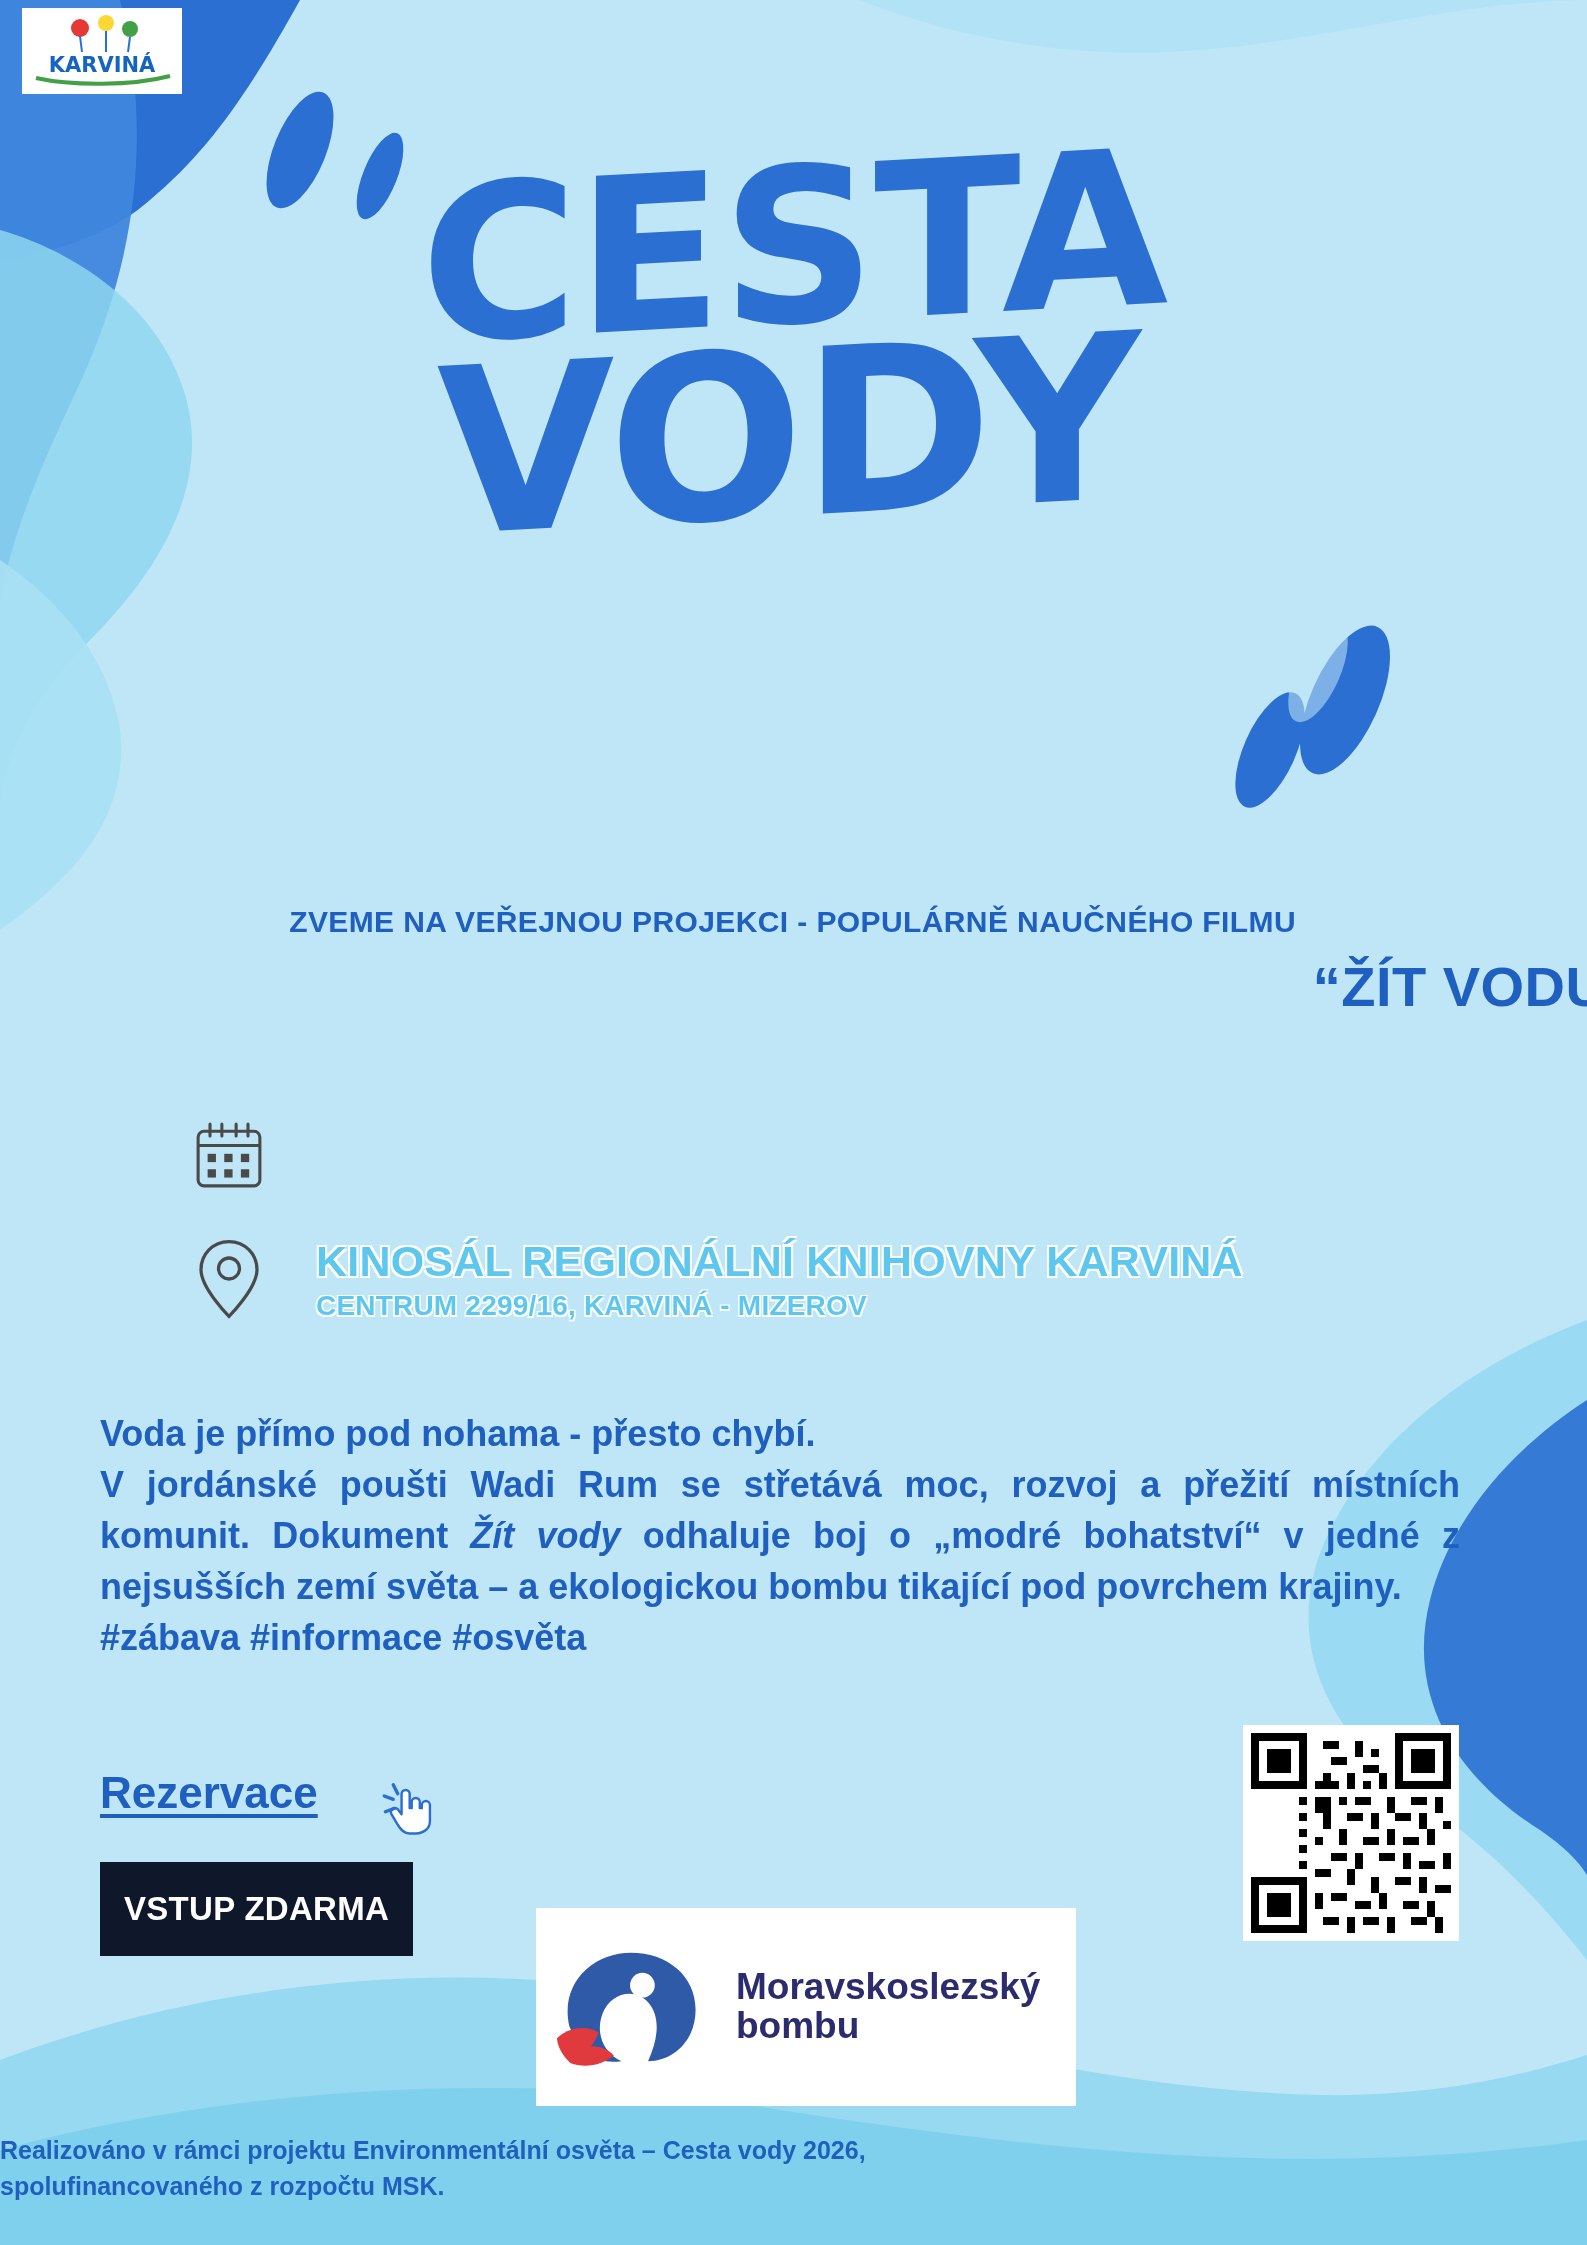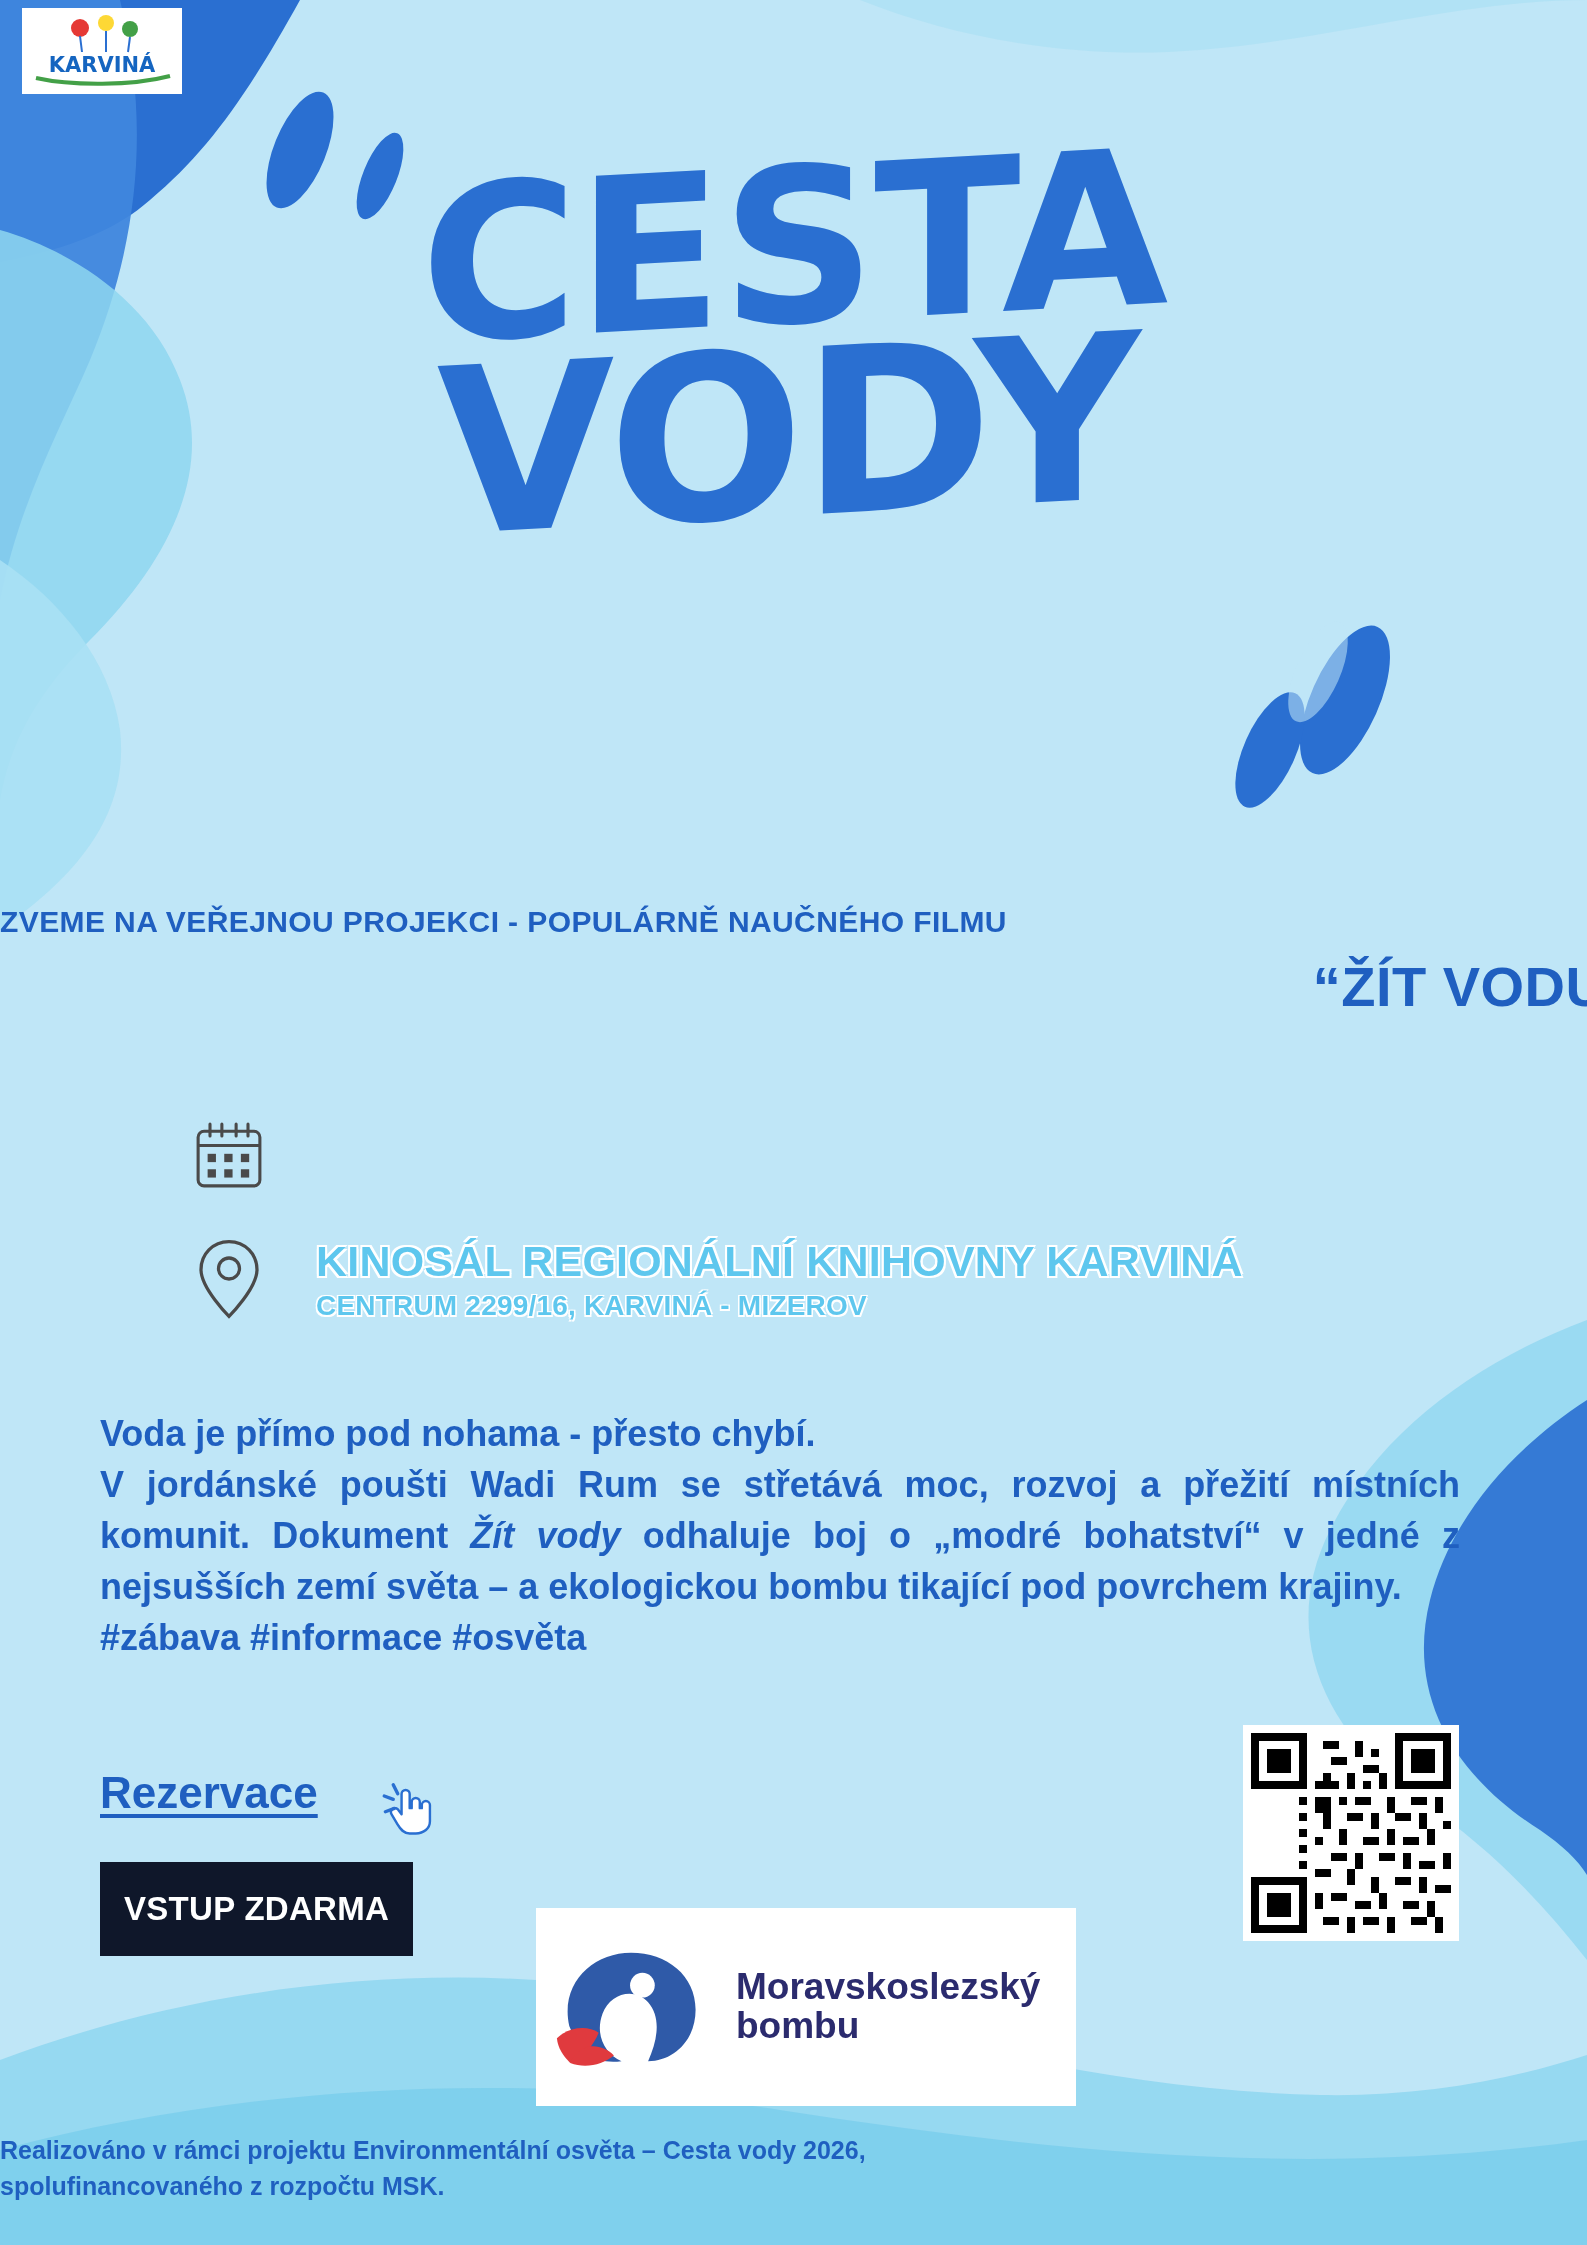--- a/index.html
+++ b/index.html
@@ -61,21 +61,21 @@
     font-weight: 900;
     margin-top: 6px;
   }
 
   
   .invite-line {
     position: absolute;
     left: 0;
     top: 905px;
     width: 1296px;
-    text-align: left;
+    text-align: right;
     color: #1f5fc0;
     font-weight: 800;
     font-size: 30px;
     letter-spacing: 0.4px;
   }
   .film-title {
     position: absolute;
     left: 0;
     top: 954px;
     width: 1587px;

